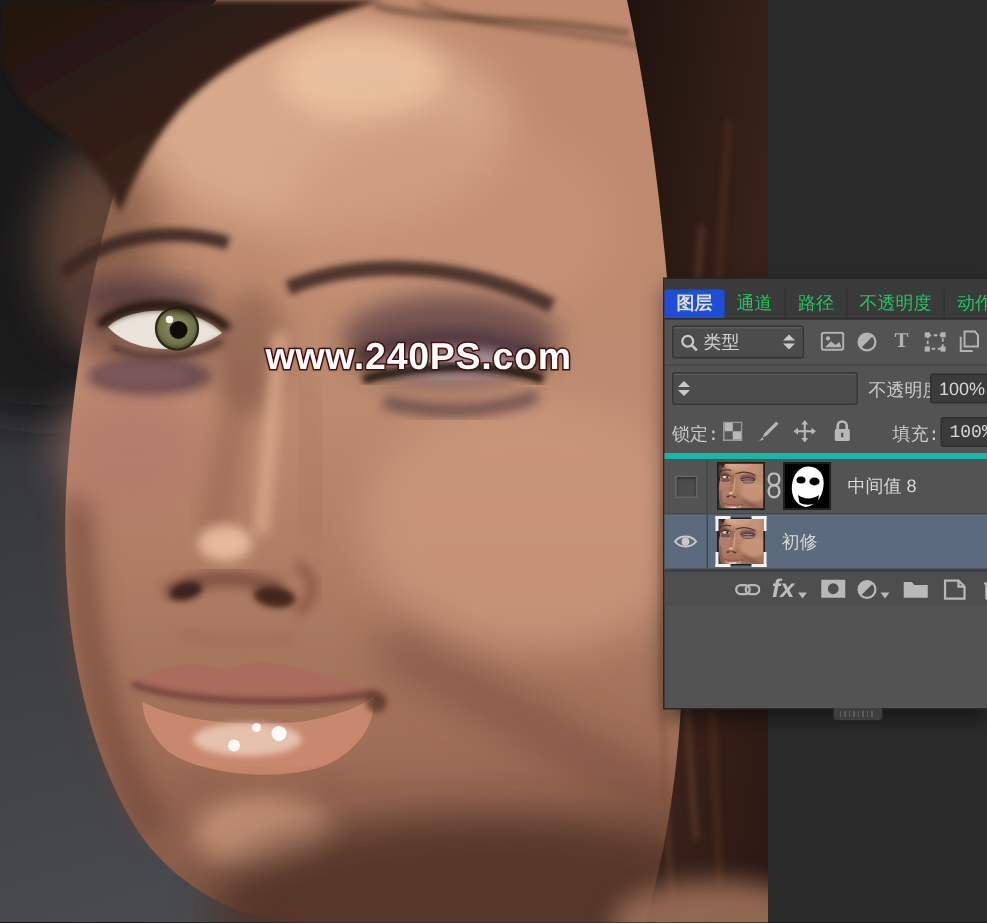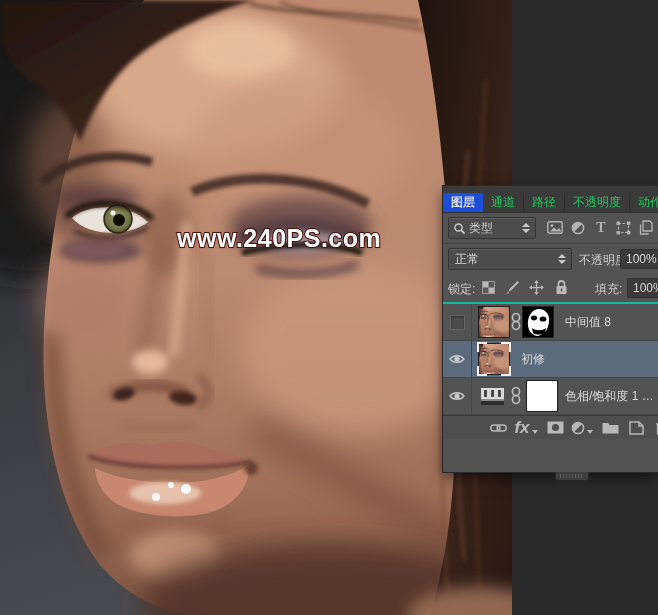--- a/index.html
+++ b/index.html
@@ -40,21 +40,21 @@
              box-shadow:inset 0 1px 0 #5d5d5d;}
   .blend-box .btext{flex:1;padding-left:6px;color:#d8d8d8;}
   .spinner{width:13px;display:flex;flex-direction:column;align-items:center;gap:2px;margin-right:3px;}
   .spinner i{display:block;width:0;height:0;border-left:4px solid transparent;
              border-right:4px solid transparent;}
   .spinner .up{border-bottom:4px solid #c9c9c9;}
   .spinner .dn{border-top:4px solid #c9c9c9;}
   .plabel{position:absolute;top:8px;color:#cccccc;}
   .pinput{position:absolute;top:5px;height:18px;background:#3b3b3b;border:1px solid #2f2f2f;
           border-radius:2px;color:#d8d8d8;line-height:18px;padding-left:5px;}
-  .lock-row{position:relative;height:28px;border-bottom:2px solid #14b8a6;}
+  .lock-row{position:relative;height:28px;border-bottom:4px solid #14b8a6;font-family:Liberation Mono, monospace;}
   .licon{position:absolute;top:5px;width:17px;height:17px;display:flex;align-items:center;
          justify-content:center;}
   
   .layers{position:relative;}
   .lrow{position:relative;height:36px;border-bottom:1px solid #464646;background:#535353;}
   .lrow.selected{background:#5b6a7c;}
   .eyewell{position:absolute;left:0;top:0;width:28px;height:36px;border-right:1px solid #464646;
            display:flex;align-items:center;justify-content:center;}
   .eyebox{width:13px;height:13px;border:1px solid #666;background:#4c4c4c;
           box-shadow:inset 0 1px 2px rgba(0,0,0,.4);}
@@ -288,21 +288,20 @@
       <div class="ficon" style="left:194px">
         <svg width="14" height="15" viewBox="0 0 14 15">
           <path d="M4,1 L11,1 L13,3.5 L13,11 L4,11 Z" fill="none" stroke="#b3b3b3" stroke-width="1.3"></path>
           <path d="M1.5,4.5 L1.5,14 L9.5,14" fill="none" stroke="#b3b3b3" stroke-width="1.3"></path>
         </svg>
       </div>
     </div>
 
     <div class="blend-row">
       <div class="blend-box">
-        <span class="btext">正常</span>
         <span class="spinner">
             <i class="up"></i>
             <i class="dn"></i>
           </span>
       </div>
       <span class="plabel" style="left:136px">不透明度:</span>
       <span class="pinput" style="left:177px;width:40px">100%</span>
     </div>
 
     <div class="lock-row">
@@ -371,35 +370,20 @@
               <use href="#portraitArt"></use>
             </svg>
           <div class="bracket bk-tl"></div>
           <div class="bracket bk-tr"></div>
           <div class="bracket bk-bl"></div>
           <div class="bracket bk-br"></div>
         </div>
         <span class="lname" style="left:78px">初修</span>
       </div>
 
-      <div class="lrow">
-        <div class="eyewell">
-          <svg width="16" height="12" viewBox="0 0 16 12">
-              <use href="#eyeArt"></use>
-            </svg>
-        </div>
-        <svg class="adjicon" style="left:38px" viewBox="0 0 23 17">
-            <use href="#adjArt"></use>
-          </svg>
-        <svg class="chain" style="left:68px" viewBox="0 0 10 18">
-            <use href="#chainArt"></use>
-          </svg>
-        <div class="maskthumb white" style="left:84px"></div>
-        <span class="lname" style="left:122px">色相/饱和度 1 …</span>
-      </div>
 
 
     </div>
 
     <div class="pfooter">
       <div class="fbtn" style="left:44px">
         <svg width="17" height="10" viewBox="0 0 17 10">
           <rect x="0.8" y="2" width="9" height="6" rx="3" fill="none" stroke="#b8b8b8" stroke-width="1.5"></rect>
           <rect x="7.2" y="2" width="9" height="6" rx="3" fill="none" stroke="#b8b8b8" stroke-width="1.5"></rect>
         </svg>

